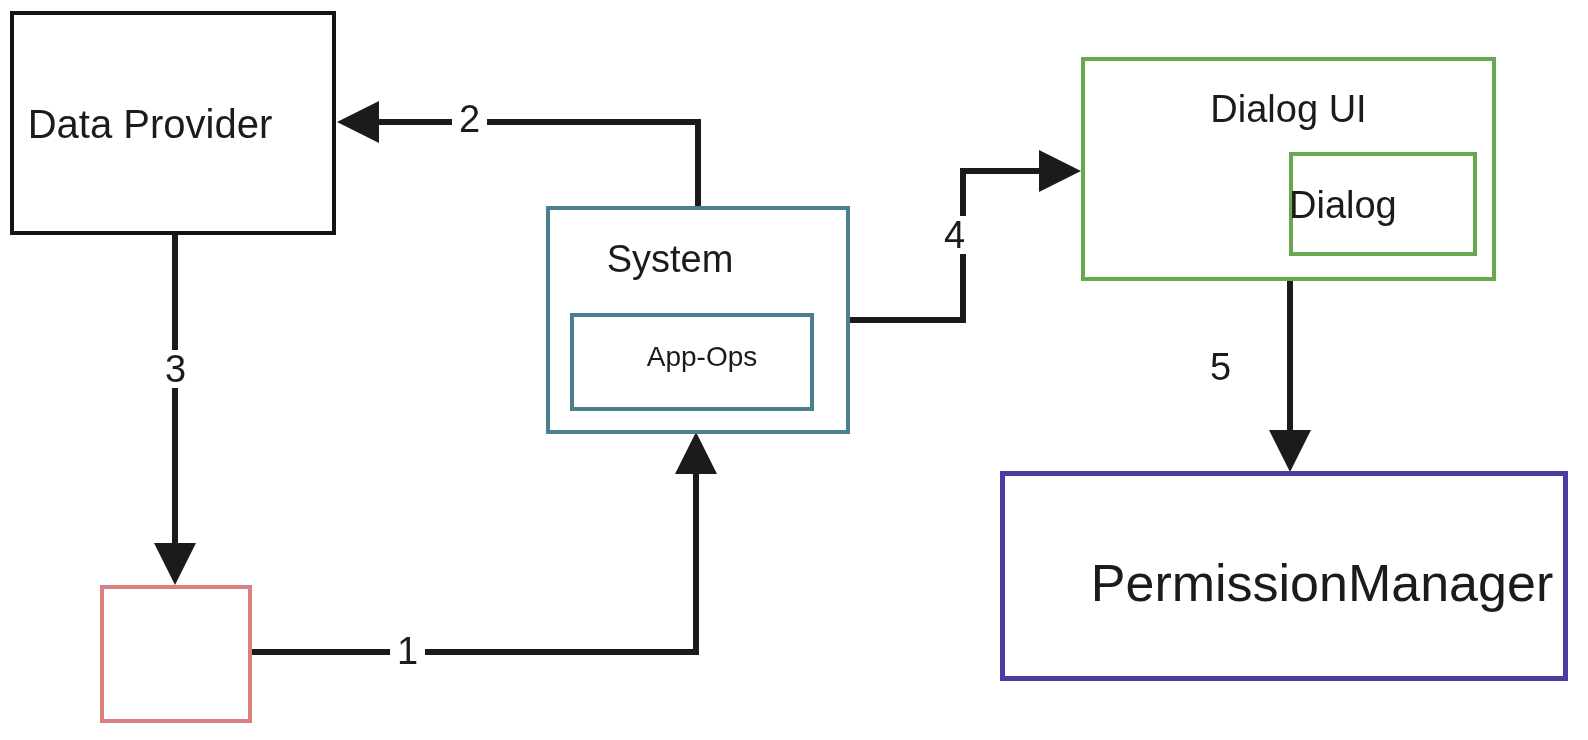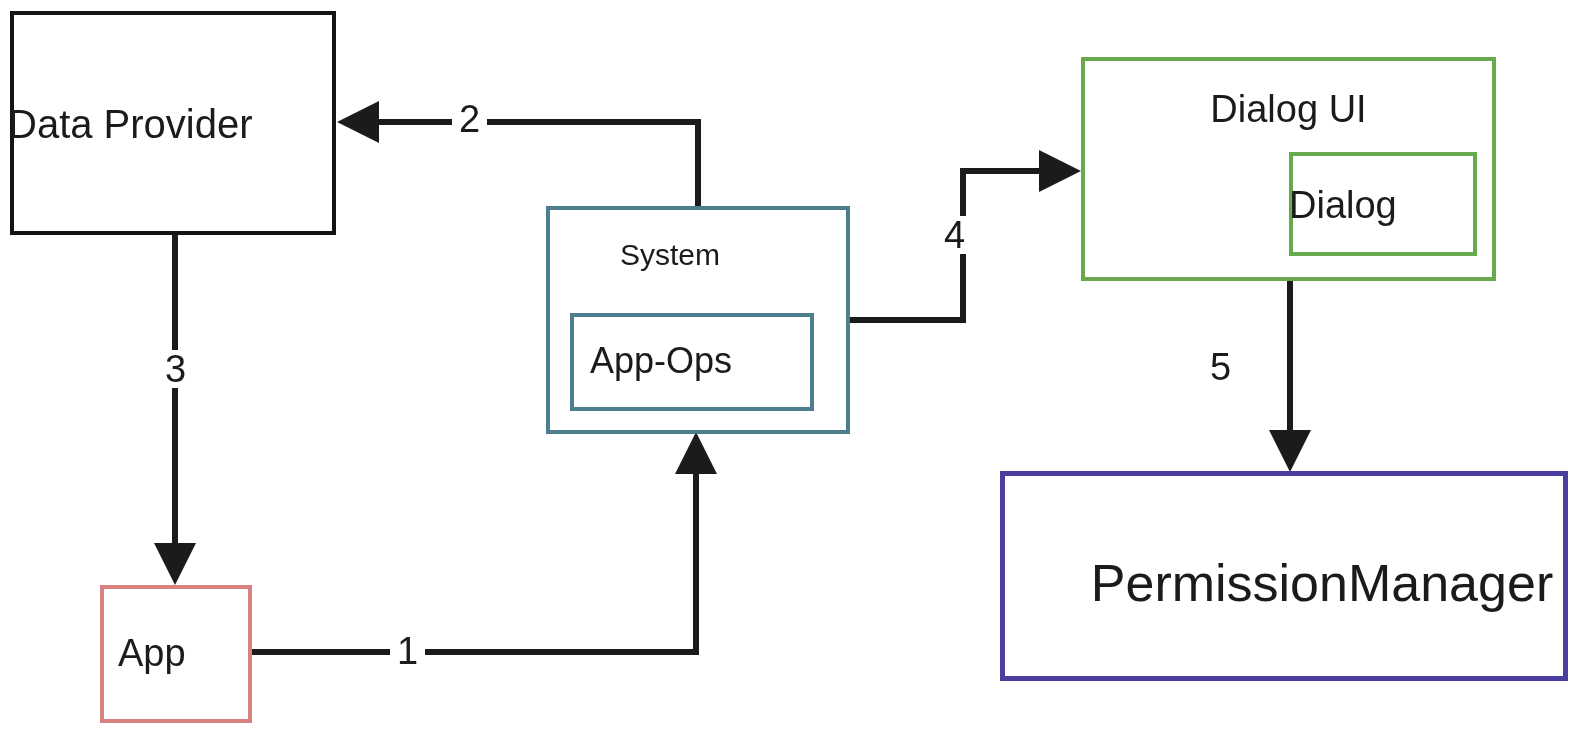--- a/index.html
+++ b/index.html
@@ -36,38 +36,38 @@
     color: #1b1b1b;
     font-family: "Liberation Sans", sans-serif;
     line-height: 1;
   }
   
   .n-data-provider {
     left: 10px;  top: 11px;  width: 326px; height: 224px;
     border: 4px solid #141414;
   }
   .lbl-data-provider {
-    left: 8px; top: 104px; width: 300px;
-    font-size: 40px;
+    left: 0; top: 104px; width: 300px;
+    text-align: center; font-size: 40px;
   }
   .n-system {
     left: 546px; top: 206px; width: 304px; height: 228px;
     border: 4px solid #4d7e8f;
   }
   .lbl-system {
     left: 546px; top: 240px; width: 248px;
-    text-align: center; font-size: 30px;
+    text-align: center; font-size: 38px;
   }
   .n-app-ops {
     left: 570px; top: 313px; width: 244px; height: 98px;
     border: 4px solid #4d7e8f;
   }
   .lbl-app-ops {
     left: 590px; top: 343px; width: 224px;
-    text-align: left; font-size: 36px;
+    text-align: center; font-size: 28px;
   }
   .n-system-ui {
     left: 1081px; top: 57px; width: 415px; height: 224px;
     border: 4px solid #6aa84f;
   }
   .lbl-system-ui {
     left: 1081px; top: 90px; width: 415px;
     text-align: center; font-size: 38px;
   }
   .n-dialog {
@@ -146,21 +146,20 @@
   <div class="node n-system-ui" style="left: 1081px; top: 57px; width: 415px; height: 224px; border-color: rgb(106, 168, 79);"></div>
   <div class="node-label lbl-system-ui">Dialog UI</div>
 
   <div class="node n-dialog" style="left: 1289px; top: 152px; width: 188px; height: 104px; border-color: rgb(106, 168, 79);"></div>
   <div class="node-label lbl-dialog">Dialog</div>
 
   <div class="node n-permission-manager" style="left: 1000px; top: 471px; width: 568px; height: 210px; border-color: rgb(74, 63, 158);"></div>
   <div class="node-label lbl-permission-manager">PermissionManager</div>
 
   <div class="node n-app" style="left: 100px; top: 585px; width: 152px; height: 138px; border-color: rgb(217, 128, 128);"></div>
-  <div class="node-label lbl-app">App</div>
 
   <div class="edge-label el-1">1</div>
   <div class="edge-label el-2">2</div>
   <div class="edge-label el-3">3</div>
   <div class="edge-label el-4">4</div>
   <div class="edge-label el-5">5</div>
 
 </div>
 
 </body></html>

